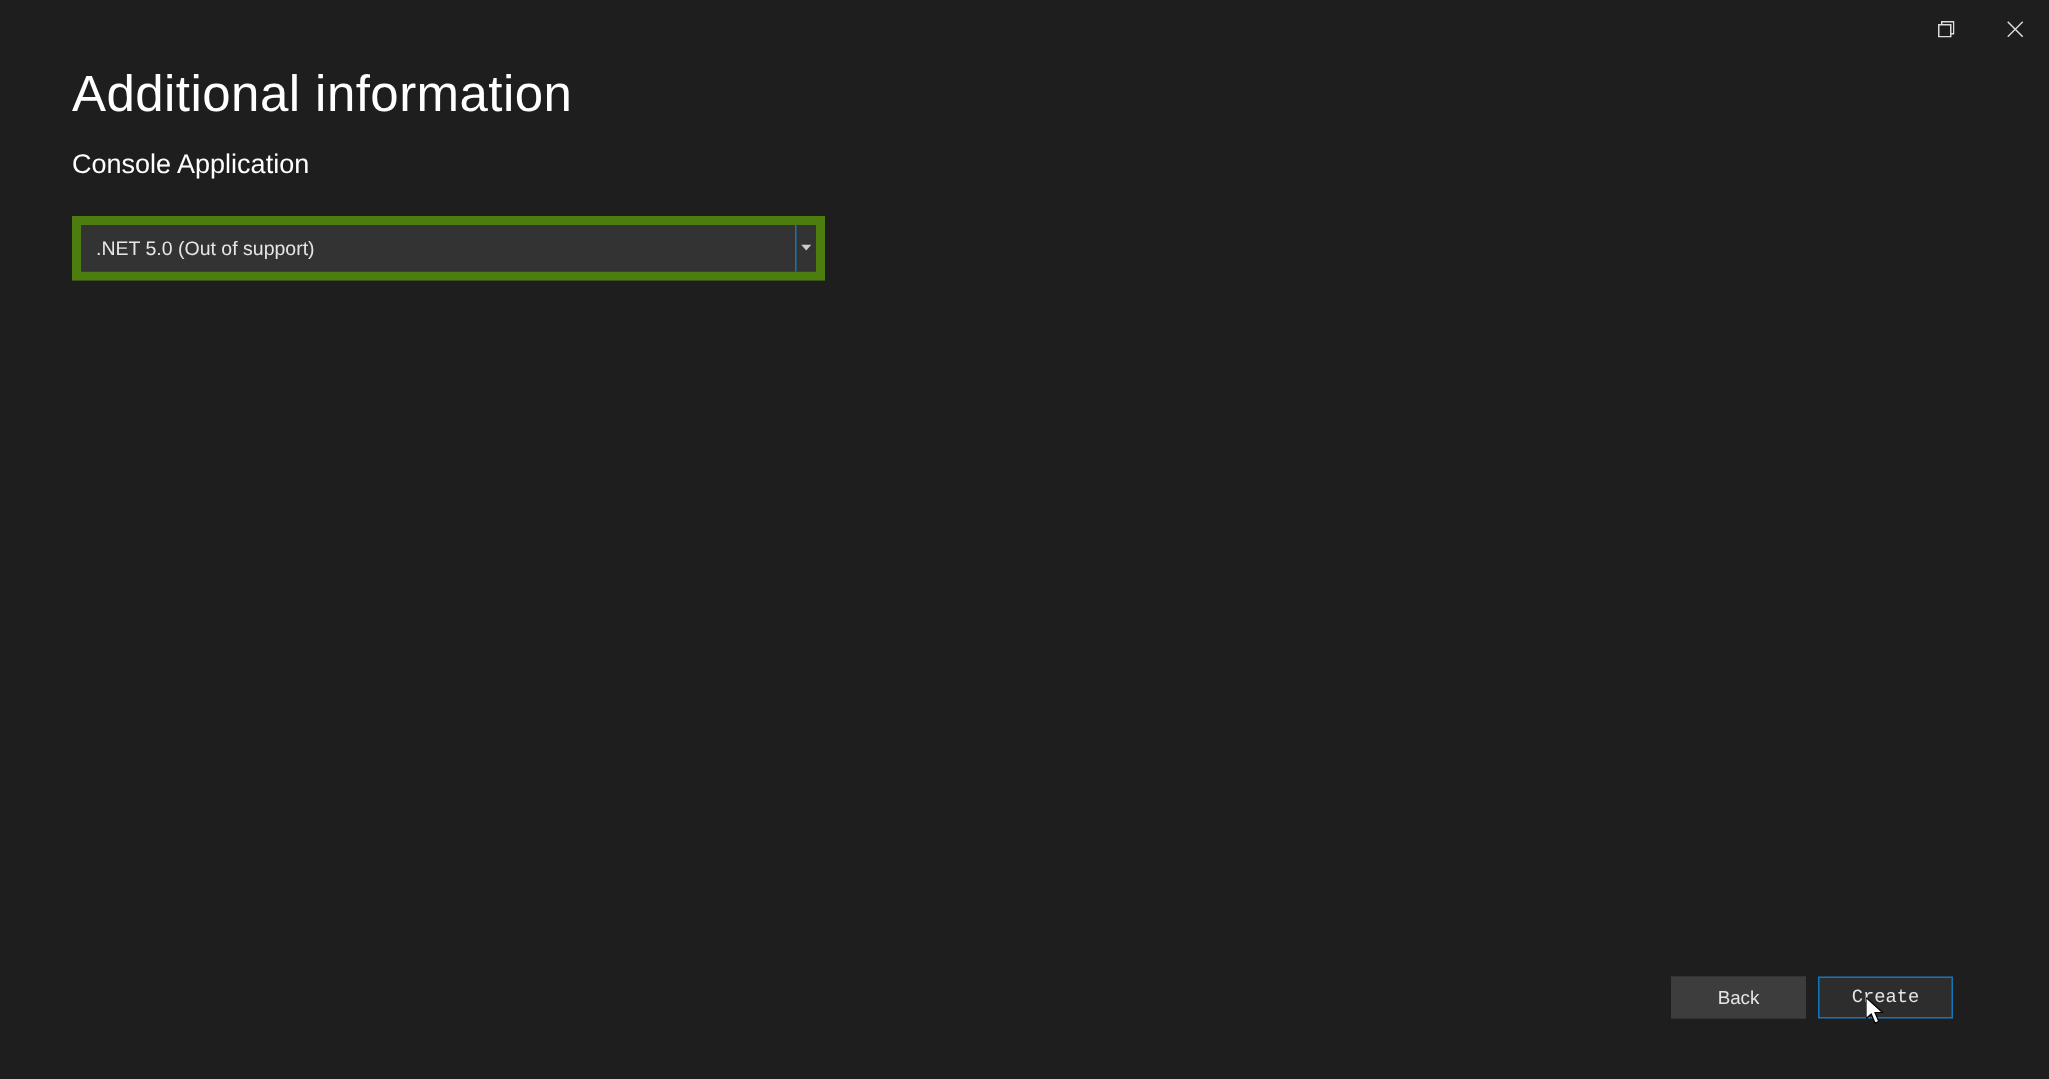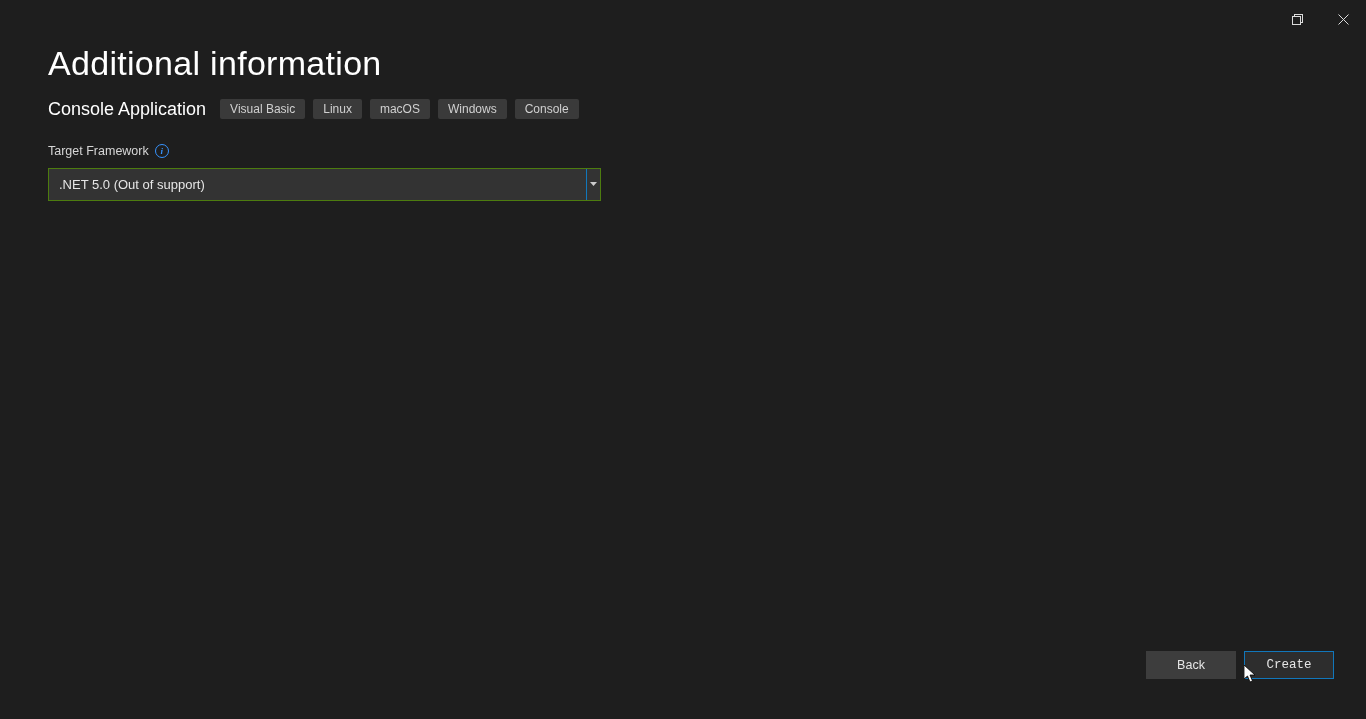--- a/index.html
+++ b/index.html
@@ -88,22 +88,22 @@
       align-items: center;
       justify-content: center;
       color: #3794ff;
       font-size: 9px;
       font-style: italic;
       font-family: Georgia, serif;
       font-weight: bold;
     }
     .select-wrapper {
       display: flex;
-      width: 553px;
-      border: 1px solid #4d7c0f;
+      width: 502px;
+      border: 6px solid #4d7c0f;
       background-color: #333333;
     }
     .select-main {
       flex: 1;
       padding: 8px 10px;
       font-size: 13px;
       color: #e6e6e6;
       background-color: #333333;
     }
     .select-arrow {
@@ -114,21 +114,21 @@
       align-items: center;
       justify-content: center;
     }
     .select-arrow svg {
       width: 7px;
       height: 5px;
     }
     .footer {
       position: absolute;
       bottom: 40px;
-      right: 32px;
+      right: 64px;
       display: flex;
       gap: 8px;
     }
     .btn {
       width: 90px;
       height: 28px;
       font-size: 12.5px;
       display: flex;
       align-items: center;
       justify-content: center;
@@ -168,33 +168,22 @@
       <line x1="10.5" y1="0.5" x2="0.5" y2="10.5"></line>
     </svg>
   </div>
 </div>
 
 <div class="content">
   <h1 class="page-title">Additional information</h1>
 
   <div class="subtitle-row">
     <div class="subtitle">Console Application</div>
-    <div class="tags">
-      <span class="tag">Visual Basic</span>
-      <span class="tag">Linux</span>
-      <span class="tag">macOS</span>
-      <span class="tag">Windows</span>
-      <span class="tag">Console</span>
-    </div>
-  </div>
-
-  <div class="field-label-row">
-    <span class="field-label">Target Framework</span>
-    <span class="info-icon-wrapper">i</span>
-  </div>
+  </div>
+
 
   <div class="select-wrapper">
     <div class="select-main">.NET 5.0 (Out of support)</div>
     <div class="select-arrow">
       <svg viewBox="0 0 7 5" fill="#cccccc">
         <polygon points="0,0 7,0 3.5,4"></polygon>
       </svg>
     </div>
   </div>
 </div>

